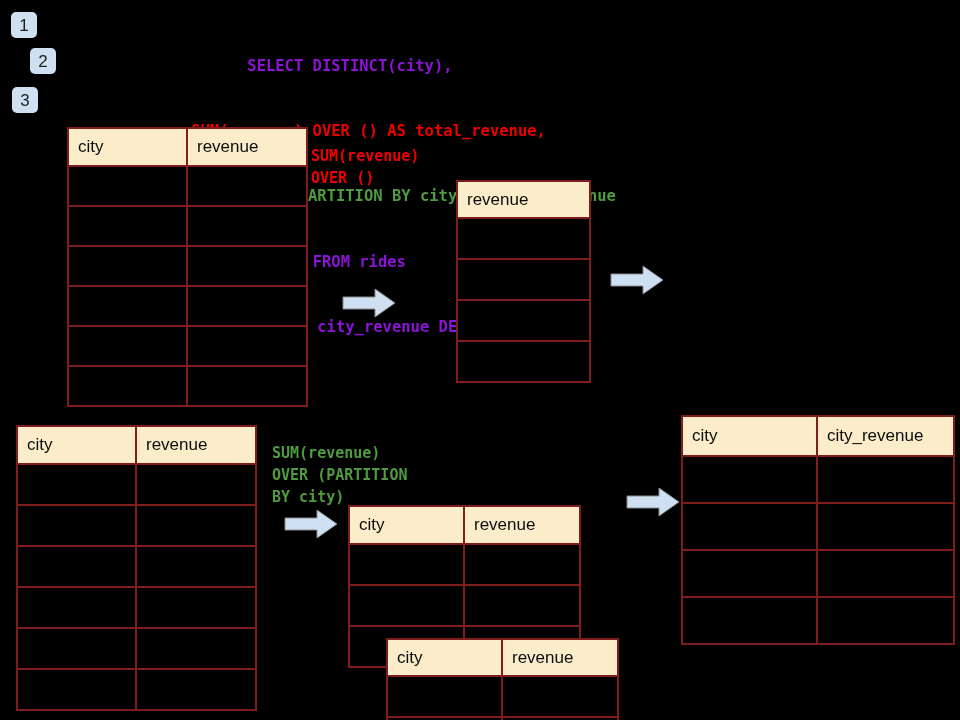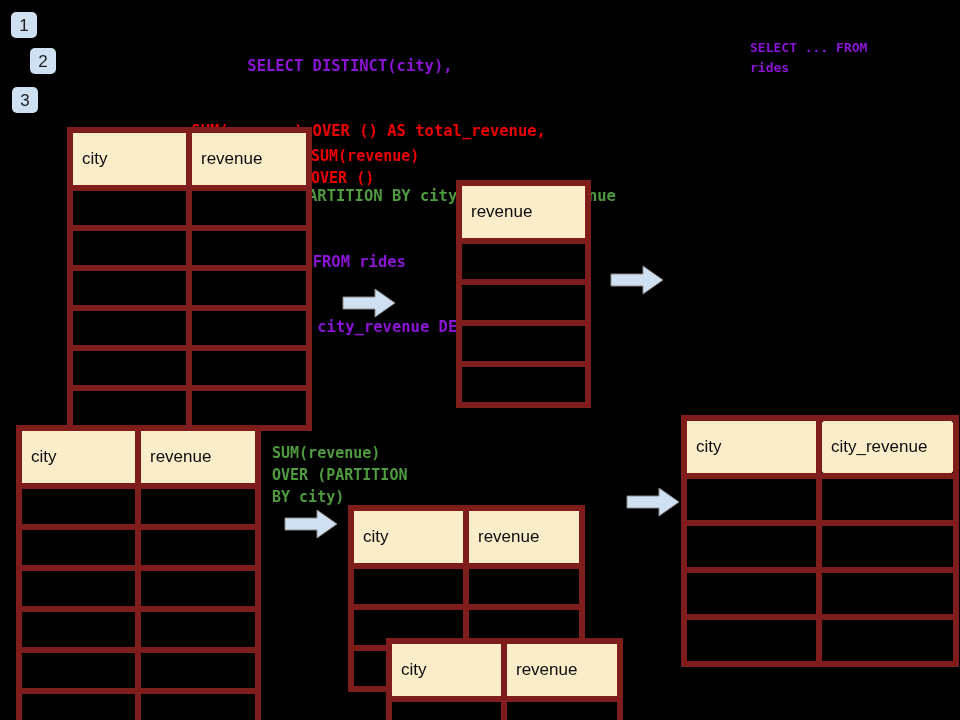--- a/index.html
+++ b/index.html
@@ -82,22 +82,22 @@
   .annot-sum-part   { left: 272px; top: 435px; color: #4f9b3f; }
 
   
   .tbl {
     position: absolute;
     border-collapse: collapse;
     table-layout: fixed;
     background: #000000;
   }
   .tbl td, .tbl th {
-    border: 6px solid #7f1d1d;
-    padding: 16px;
+    border: 2px solid #7f1d1d;
+    padding: 0;
     margin: 0;
     background: #000000;
   }
   .tbl th {
     background: #fbecca;
     color: #0d0d0d;
     font-family: "Liberation Sans", sans-serif;
     font-weight: normal;
     font-size: 17px;
     text-align: left;
@@ -135,21 +135,21 @@
   .tbl-5 th { height: 37px; }
   .tbl-5 td { height: 41px; }
   .tbl-5 .c-city { width: 115px; }
   .tbl-5 .c-rev  { width: 116px; }
 
   
   .tbl-6 { left: 681px; top: 415px; width: 269px; }
   .tbl-6 th { height: 40px; }
   .tbl-6 td { height: 47px; }
   .tbl-6 .c-city { width: 135px; }
-  .tbl-6 .c-rev  { width: 137px; border-radius: 13px; }
+  .tbl-6 .c-rev  { width: 137px; }
 
   
   .arrow {
     position: absolute;
     width: 54px;
     height: 32px;
   }
   .arrow svg { display: block; width: 100%; height: 100%; }
   .arrow-1 { left: 342px; top: 287px; }
   .arrow-2 { left: 610px; top: 264px; }
@@ -166,22 +166,20 @@
   <div class="badge badge-3">3</div>
 
   <div class="sql">
     <span class="sql-line c-purple">SELECT DISTINCT(city),</span>
     <span class="sql-line c-red">    SUM(revenue) OVER () AS total_revenue,</span>
     <span class="sql-line c-green">    SUM(revenue) OVER (PARTITION BY city) as city_revenue</span>
     <span class="sql-line c-purple">  FROM rides</span>
     <span class="sql-line c-purple">  ORDER by city_revenue DESC;</span>
   </div>
 
-  <div class="sql-side">SELECT ... FROM
-rides</div>
 
   <div class="annot annot-sum-over">SUM(revenue)
 OVER ()</div>
   <div class="annot annot-sum-part">SUM(revenue)
 OVER (PARTITION
 BY city)</div>
 
   <table class="tbl tbl-1">
     <thead>
       <tr>

